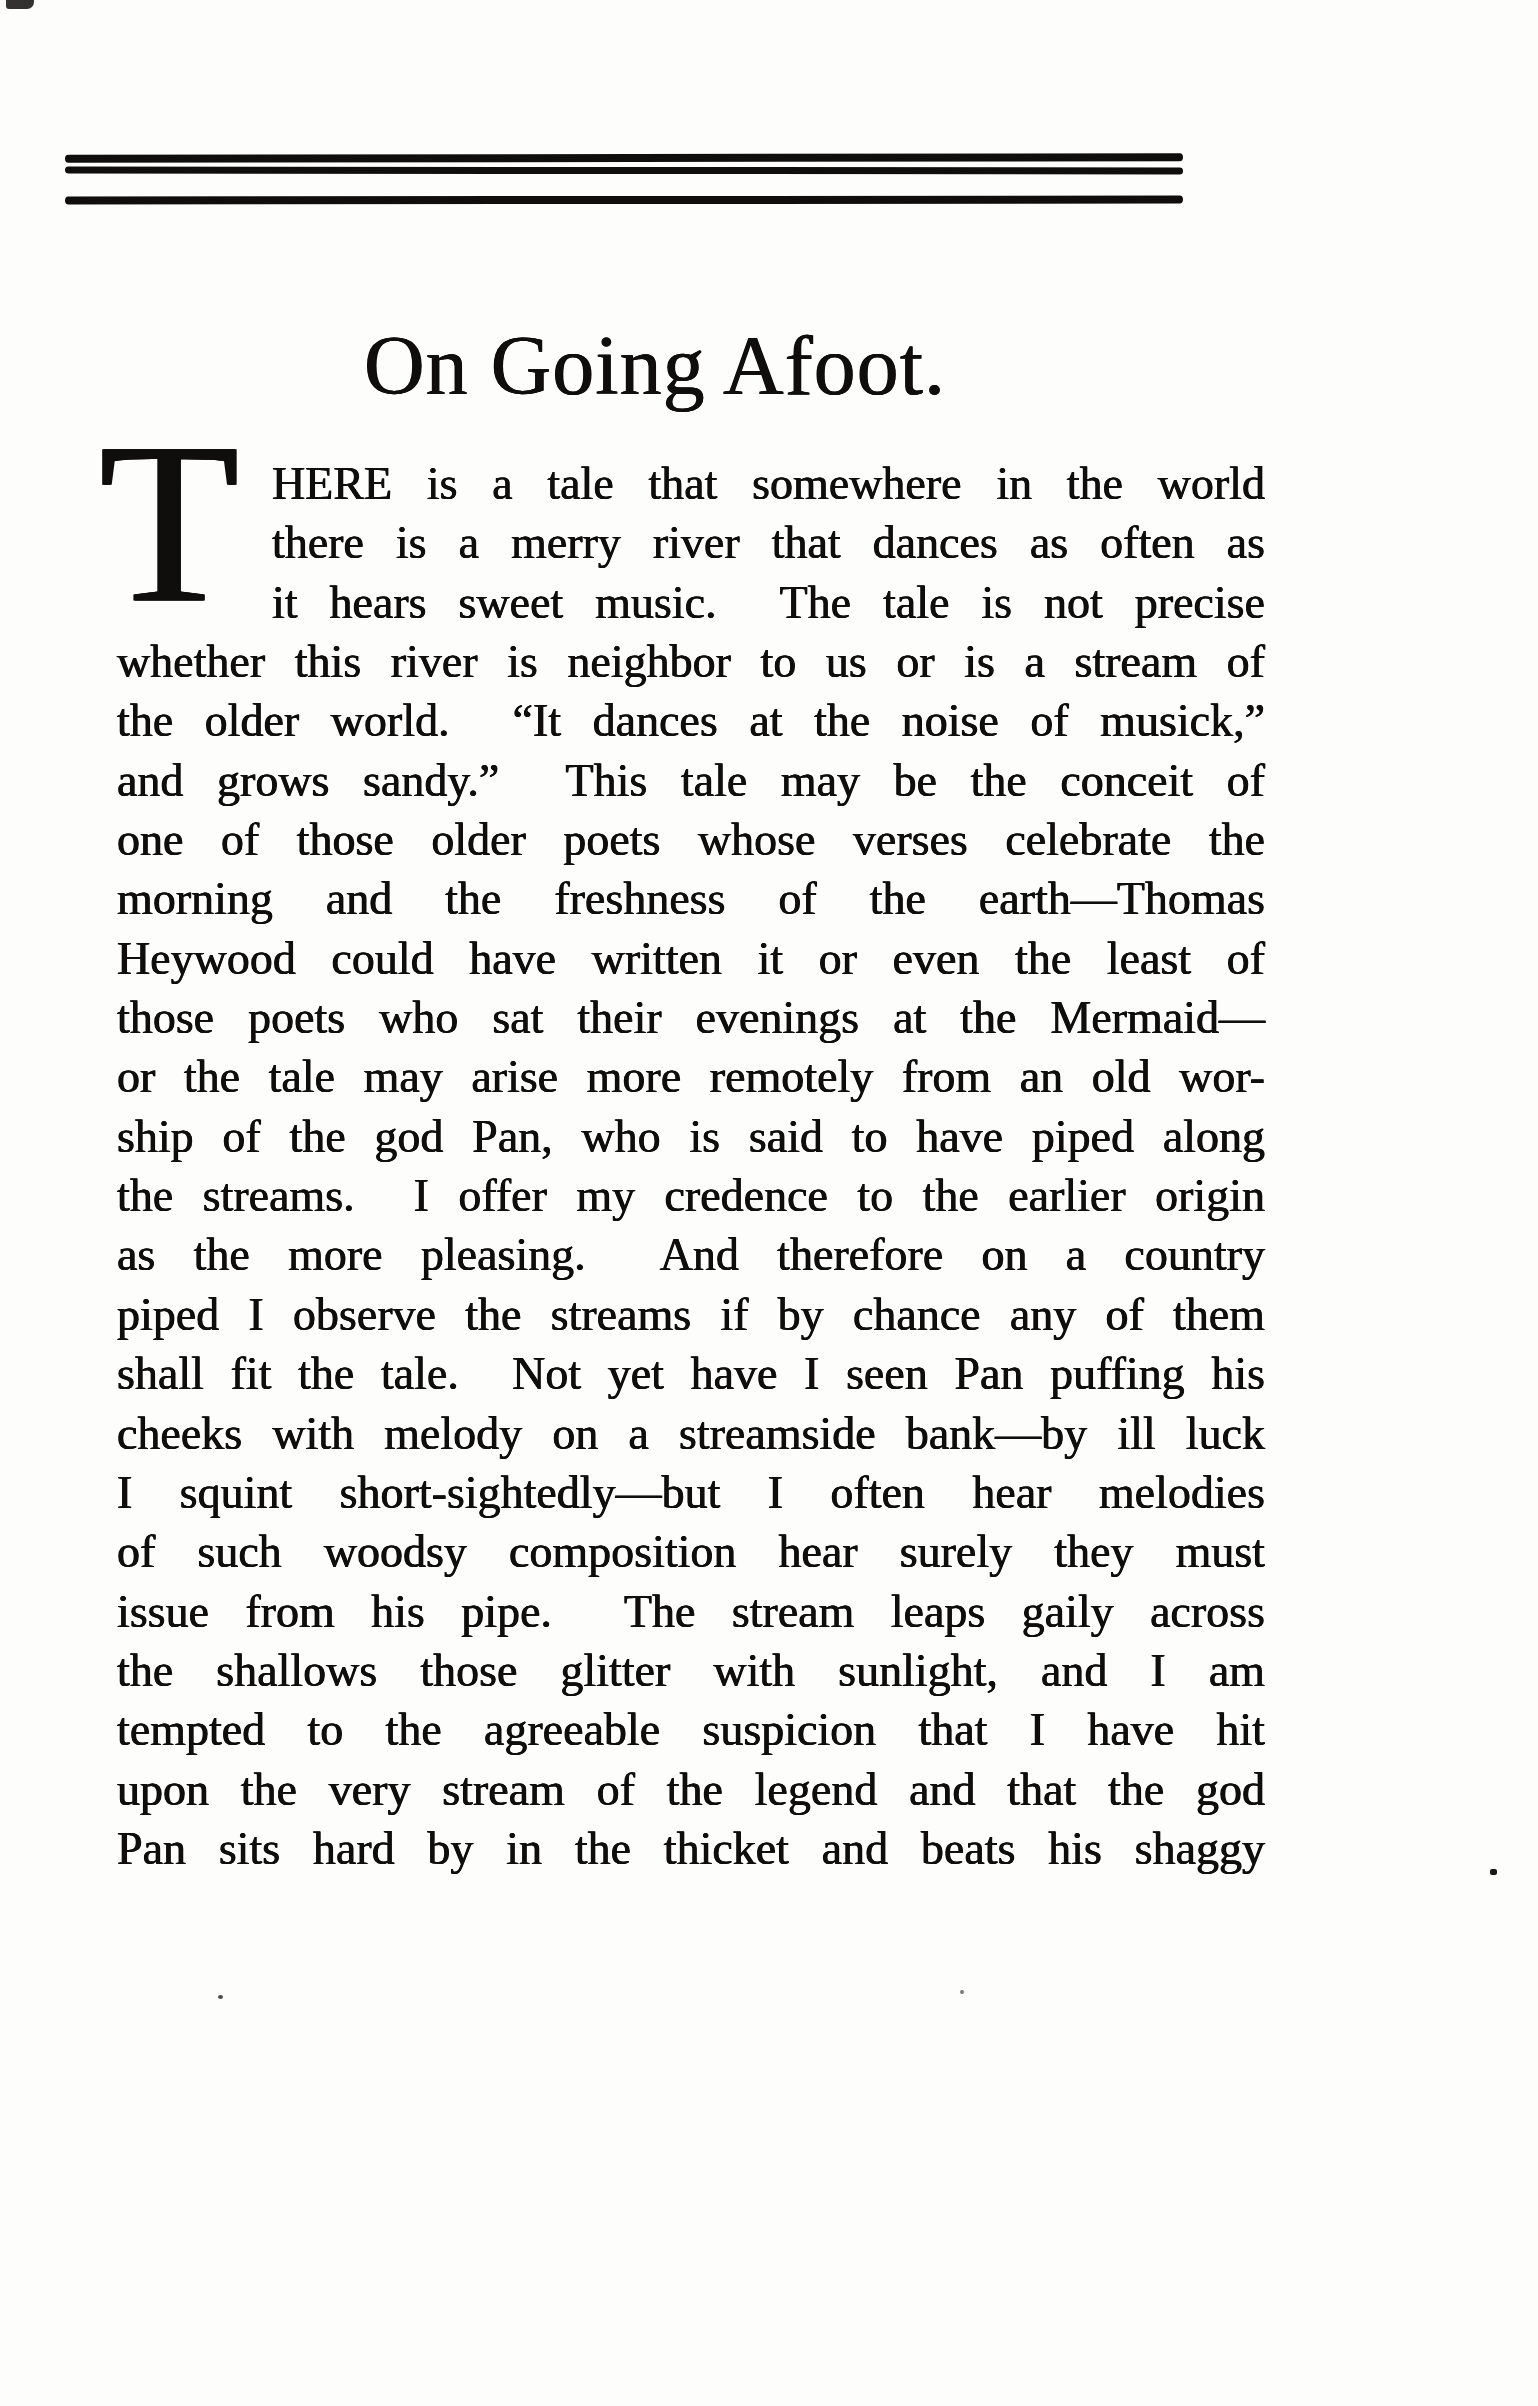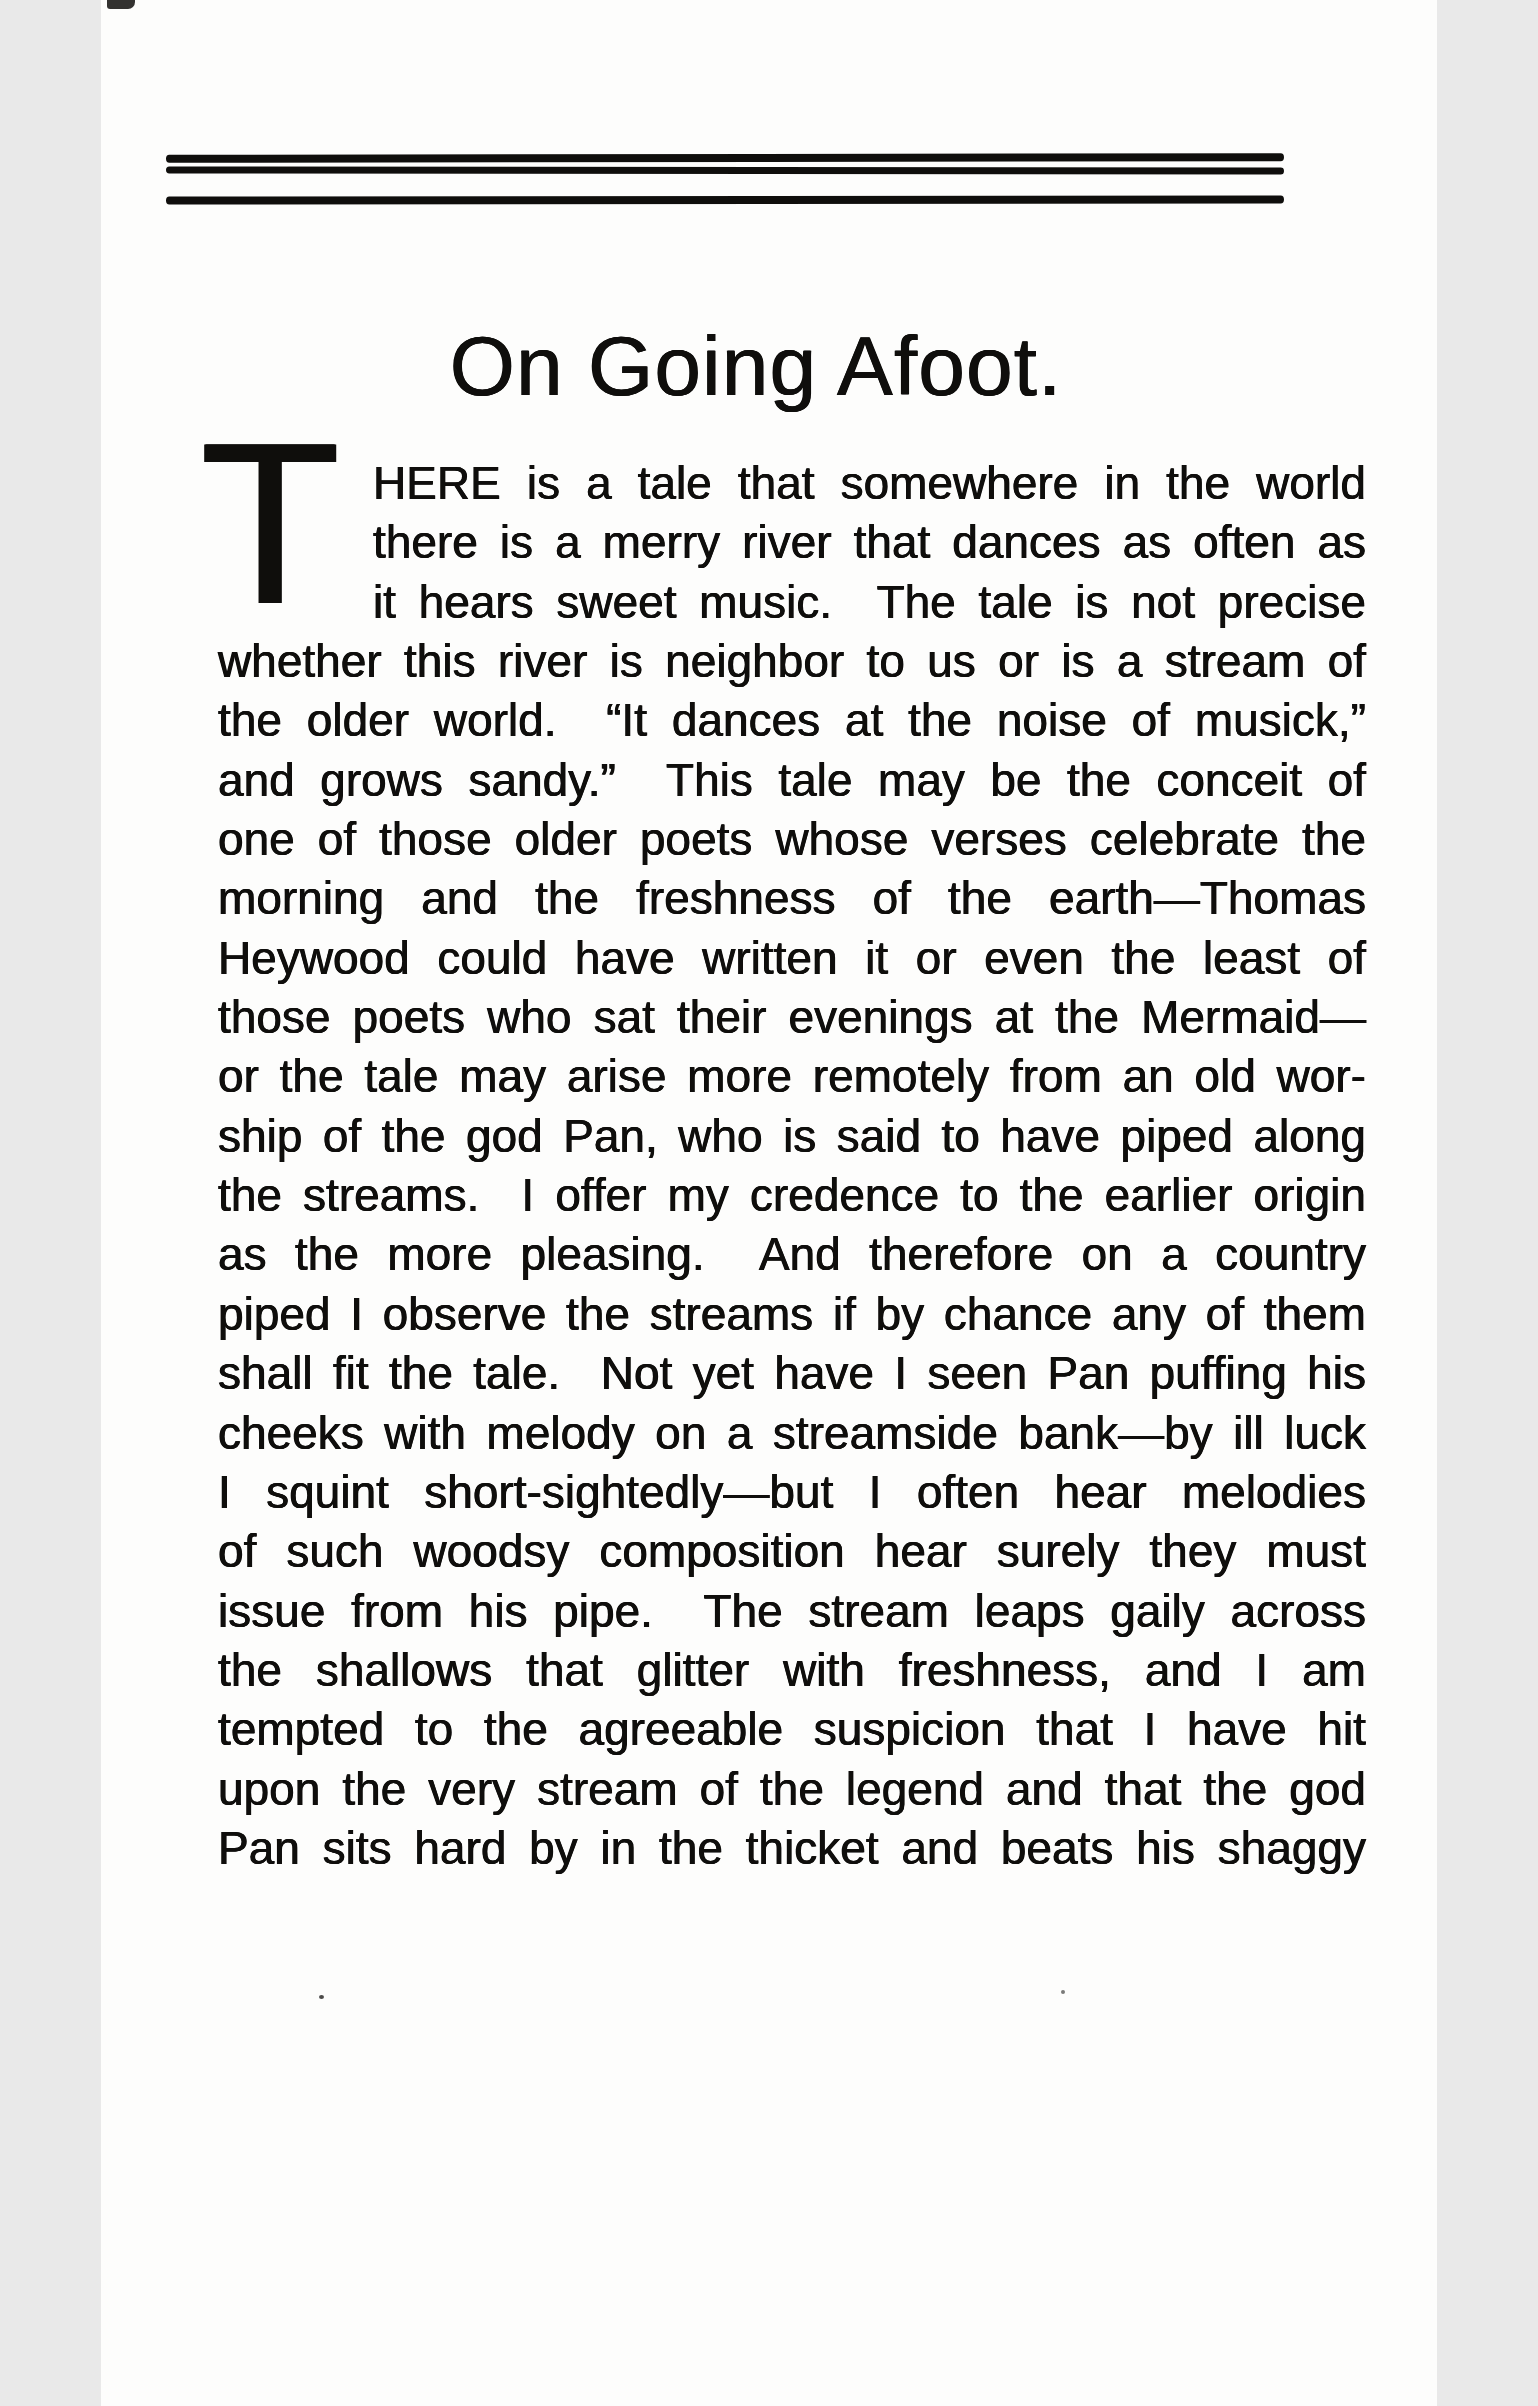--- a/index.html
+++ b/index.html
@@ -1,24 +1,24 @@
 <!DOCTYPE html>
 <html style="--ink: #0f0e0c; --paper: #fdfdfc;"><head>
 <meta charset="utf-8">
 <style>
   html,body{margin:0;padding:0;}
   body{background:#e9e9e9;}
   .page{
     position:relative;
-    width:1336px;
+    width:1538px;
     height:2406px;
     margin:0 auto;
     background:var(--paper,#fdfdfc);
     color:var(--ink,#0f0e0c);
-    font-family:Liberation Sans, sans-serif;
+    font-family:Liberation Serif, serif;
     overflow:hidden;
   }
   
   .rule{
     position:absolute;
     left:65px;
     width:1118px;
     background:var(--ink,#0f0e0c);
     border-radius:4px/60%;
   }
@@ -108,21 +108,21 @@
         <div class="line">or the tale may arise more remotely from an old wor-</div>
         <div class="line">ship of the god Pan, who is said to have piped along</div>
         <div class="line">the streams.&nbsp; I offer my credence to the earlier origin</div>
         <div class="line">as the more pleasing.&nbsp; And therefore on a country</div>
         <div class="line">piped I observe the streams if by chance any of them</div>
         <div class="line">shall fit the tale.&nbsp; Not yet have I seen Pan puffing his</div>
         <div class="line">cheeks with melody on a streamside bank—by ill luck</div>
         <div class="line">I squint short-sightedly—but I often hear melodies</div>
         <div class="line">of such woodsy composition hear surely they must</div>
         <div class="line">issue from his pipe.&nbsp; The stream leaps gaily across</div>
-        <div class="line">the shallows that glitter with freshness, and I am</div>
+        <div class="line">the shallows those glitter with sunlight, and I am</div>
         <div class="line">tempted to the agreeable suspicion that I have hit</div>
         <div class="line">upon the very stream of the legend and that the god</div>
         <div class="line">Pan sits hard by in the thicket and beats his shaggy</div>
       </div>
   </div>
 
   <div class="speck s1"></div>
   <div class="speck s2"></div>
   <div class="speck s3"></div>
 

